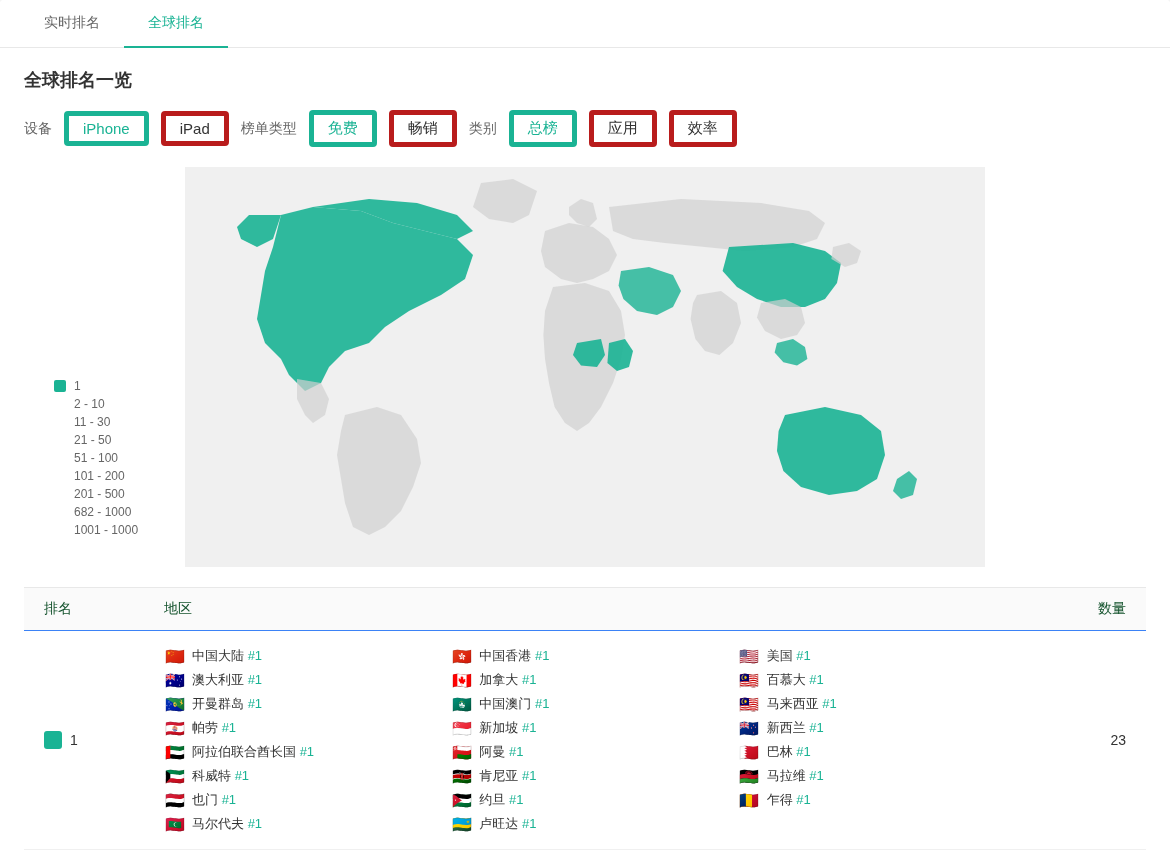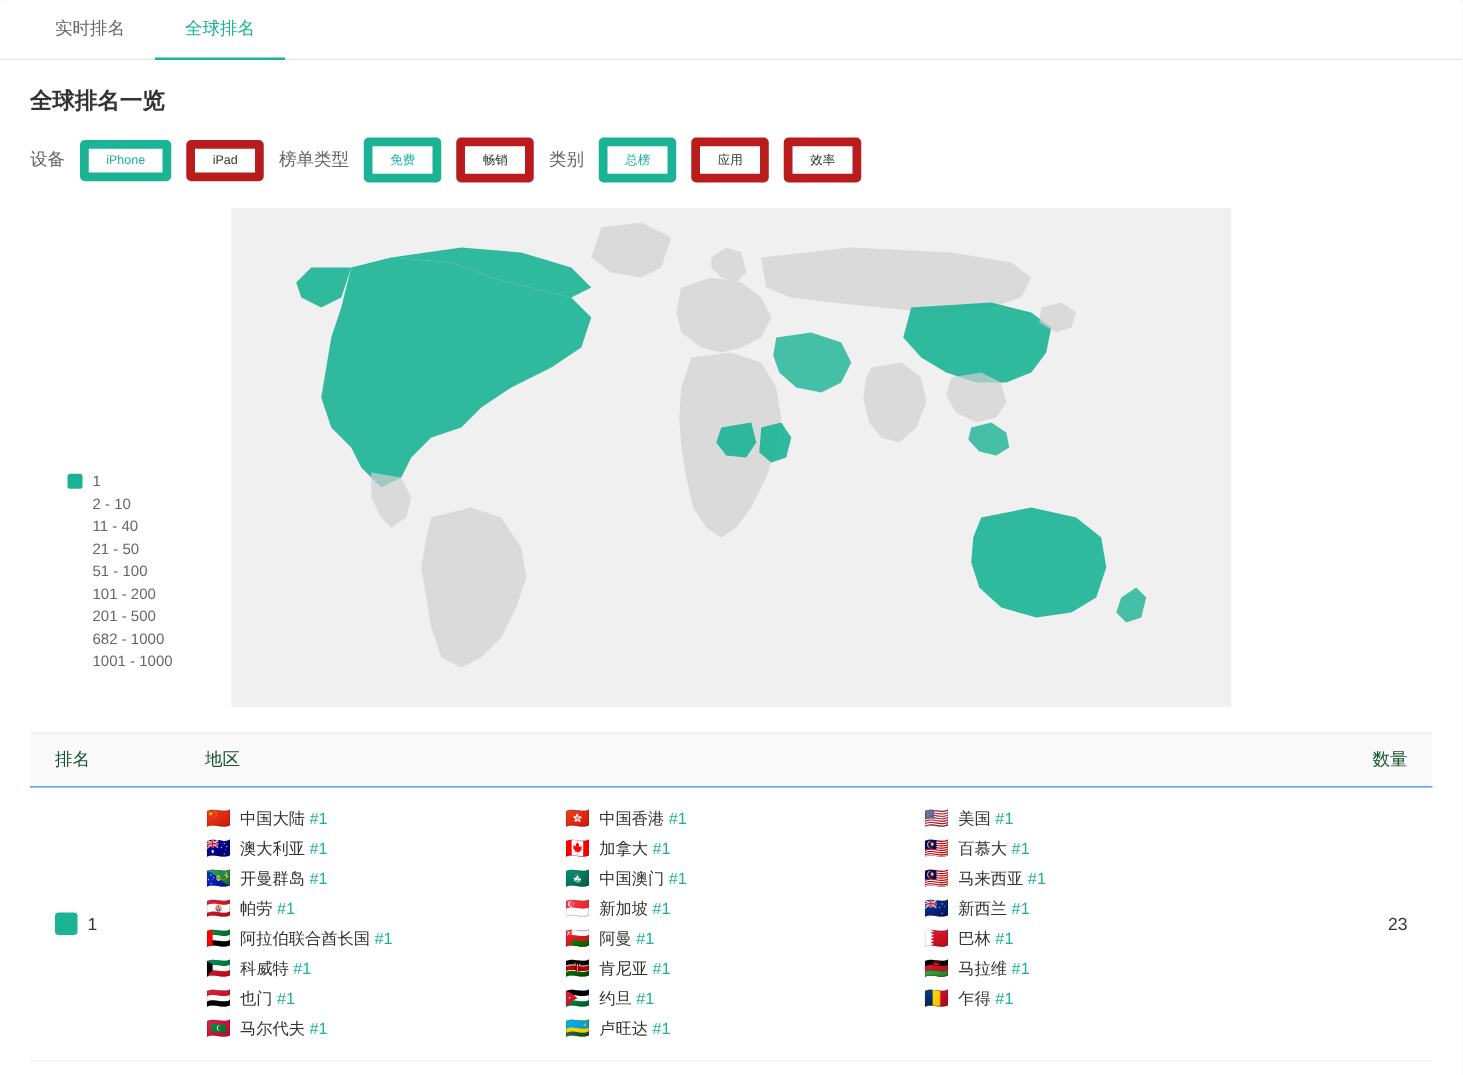--- a/index.html
+++ b/index.html
@@ -13,21 +13,21 @@
     .tab.active { color: #1ab394; border-bottom: 2px solid #1ab394; }
     
     
     .content { padding: 20px 24px; }
     
     .page-title { font-size: 18px; font-weight: 600; color: #333; margin-bottom: 18px; }
     
     
     .filter-bar { display: flex; align-items: center; gap: 12px; margin-bottom: 20px; flex-wrap: wrap; }
     .filter-label { color: #666; font-size: 14px; }
-    .filter-btn { padding: 4px 14px; border: 7px solid #b91c1c; border-radius: 4px; background: #fff; cursor: pointer; font-size: 10px; color: #333; }
+    .filter-btn { padding: 4px 14px; border: 5px solid #b91c1c; border-radius: 4px; background: #fff; cursor: pointer; font-size: 15px; color: #333; }
     .filter-btn.active-green { border-color: #1ab394; color: #1ab394; background: #fff; }
     
     
     .map-section { position: relative; background: #fff; margin-bottom: 20px; }
     .map-container { position: relative; width: 100%; height: 400px; overflow: hidden; }
     
     .map-svg { width: 100%; height: 100%; }
     
     .watermark { position: absolute; top: 50%; left: 50%; transform: translate(-20%, -50%); font-size: 32px; color: rgba(0,0,0,0.08); font-weight: bold; pointer-events: none; z-index: 10; }
     
@@ -131,21 +131,21 @@
           <div class="legend-item">
             <div class="legend-dot rank1"></div>
             <span>1</span>
           </div>
           <div class="legend-item">
             <div style="width:12px;height:12px;"></div>
             <span>2 - 10</span>
           </div>
           <div class="legend-item">
             <div style="width:12px;height:12px;"></div>
-            <span>11 - 40</span>
+            <span>11 - 30</span>
           </div>
           <div class="legend-item">
             <div style="width:12px;height:12px;"></div>
             <span>21 - 50</span>
           </div>
           <div class="legend-item">
             <div style="width:12px;height:12px;"></div>
             <span>51 - 100</span>
           </div>
           <div class="legend-item">

